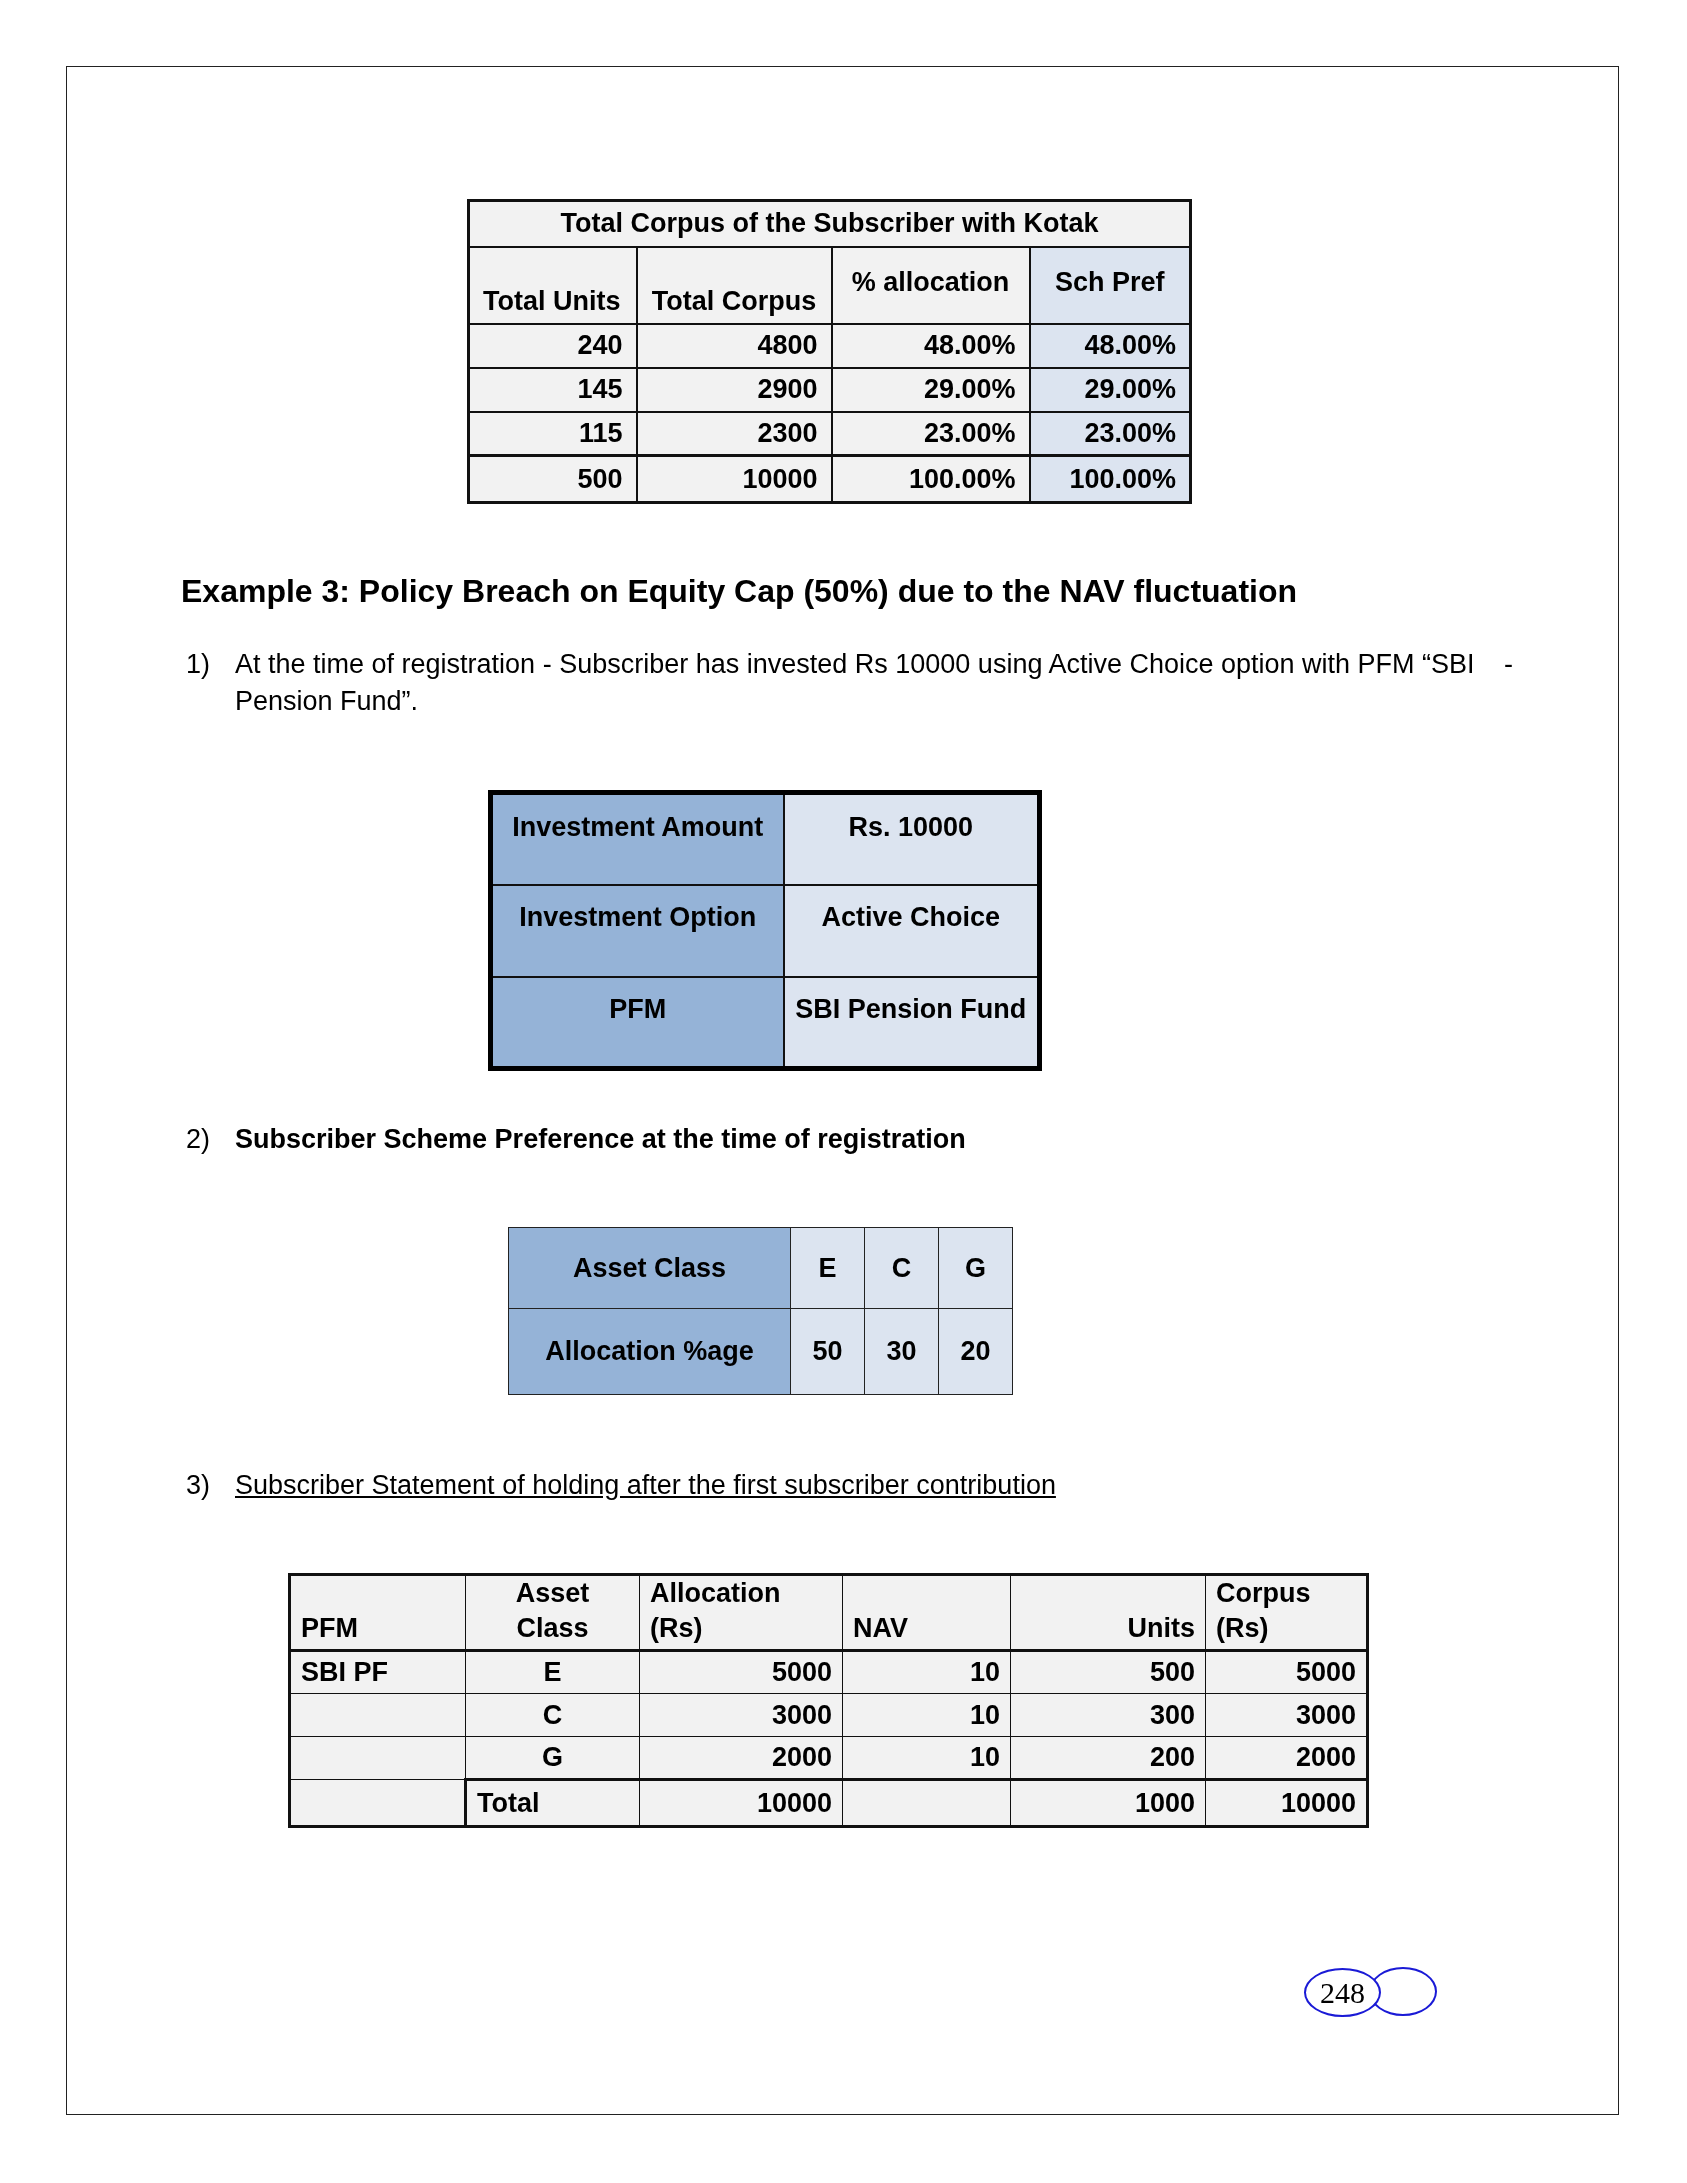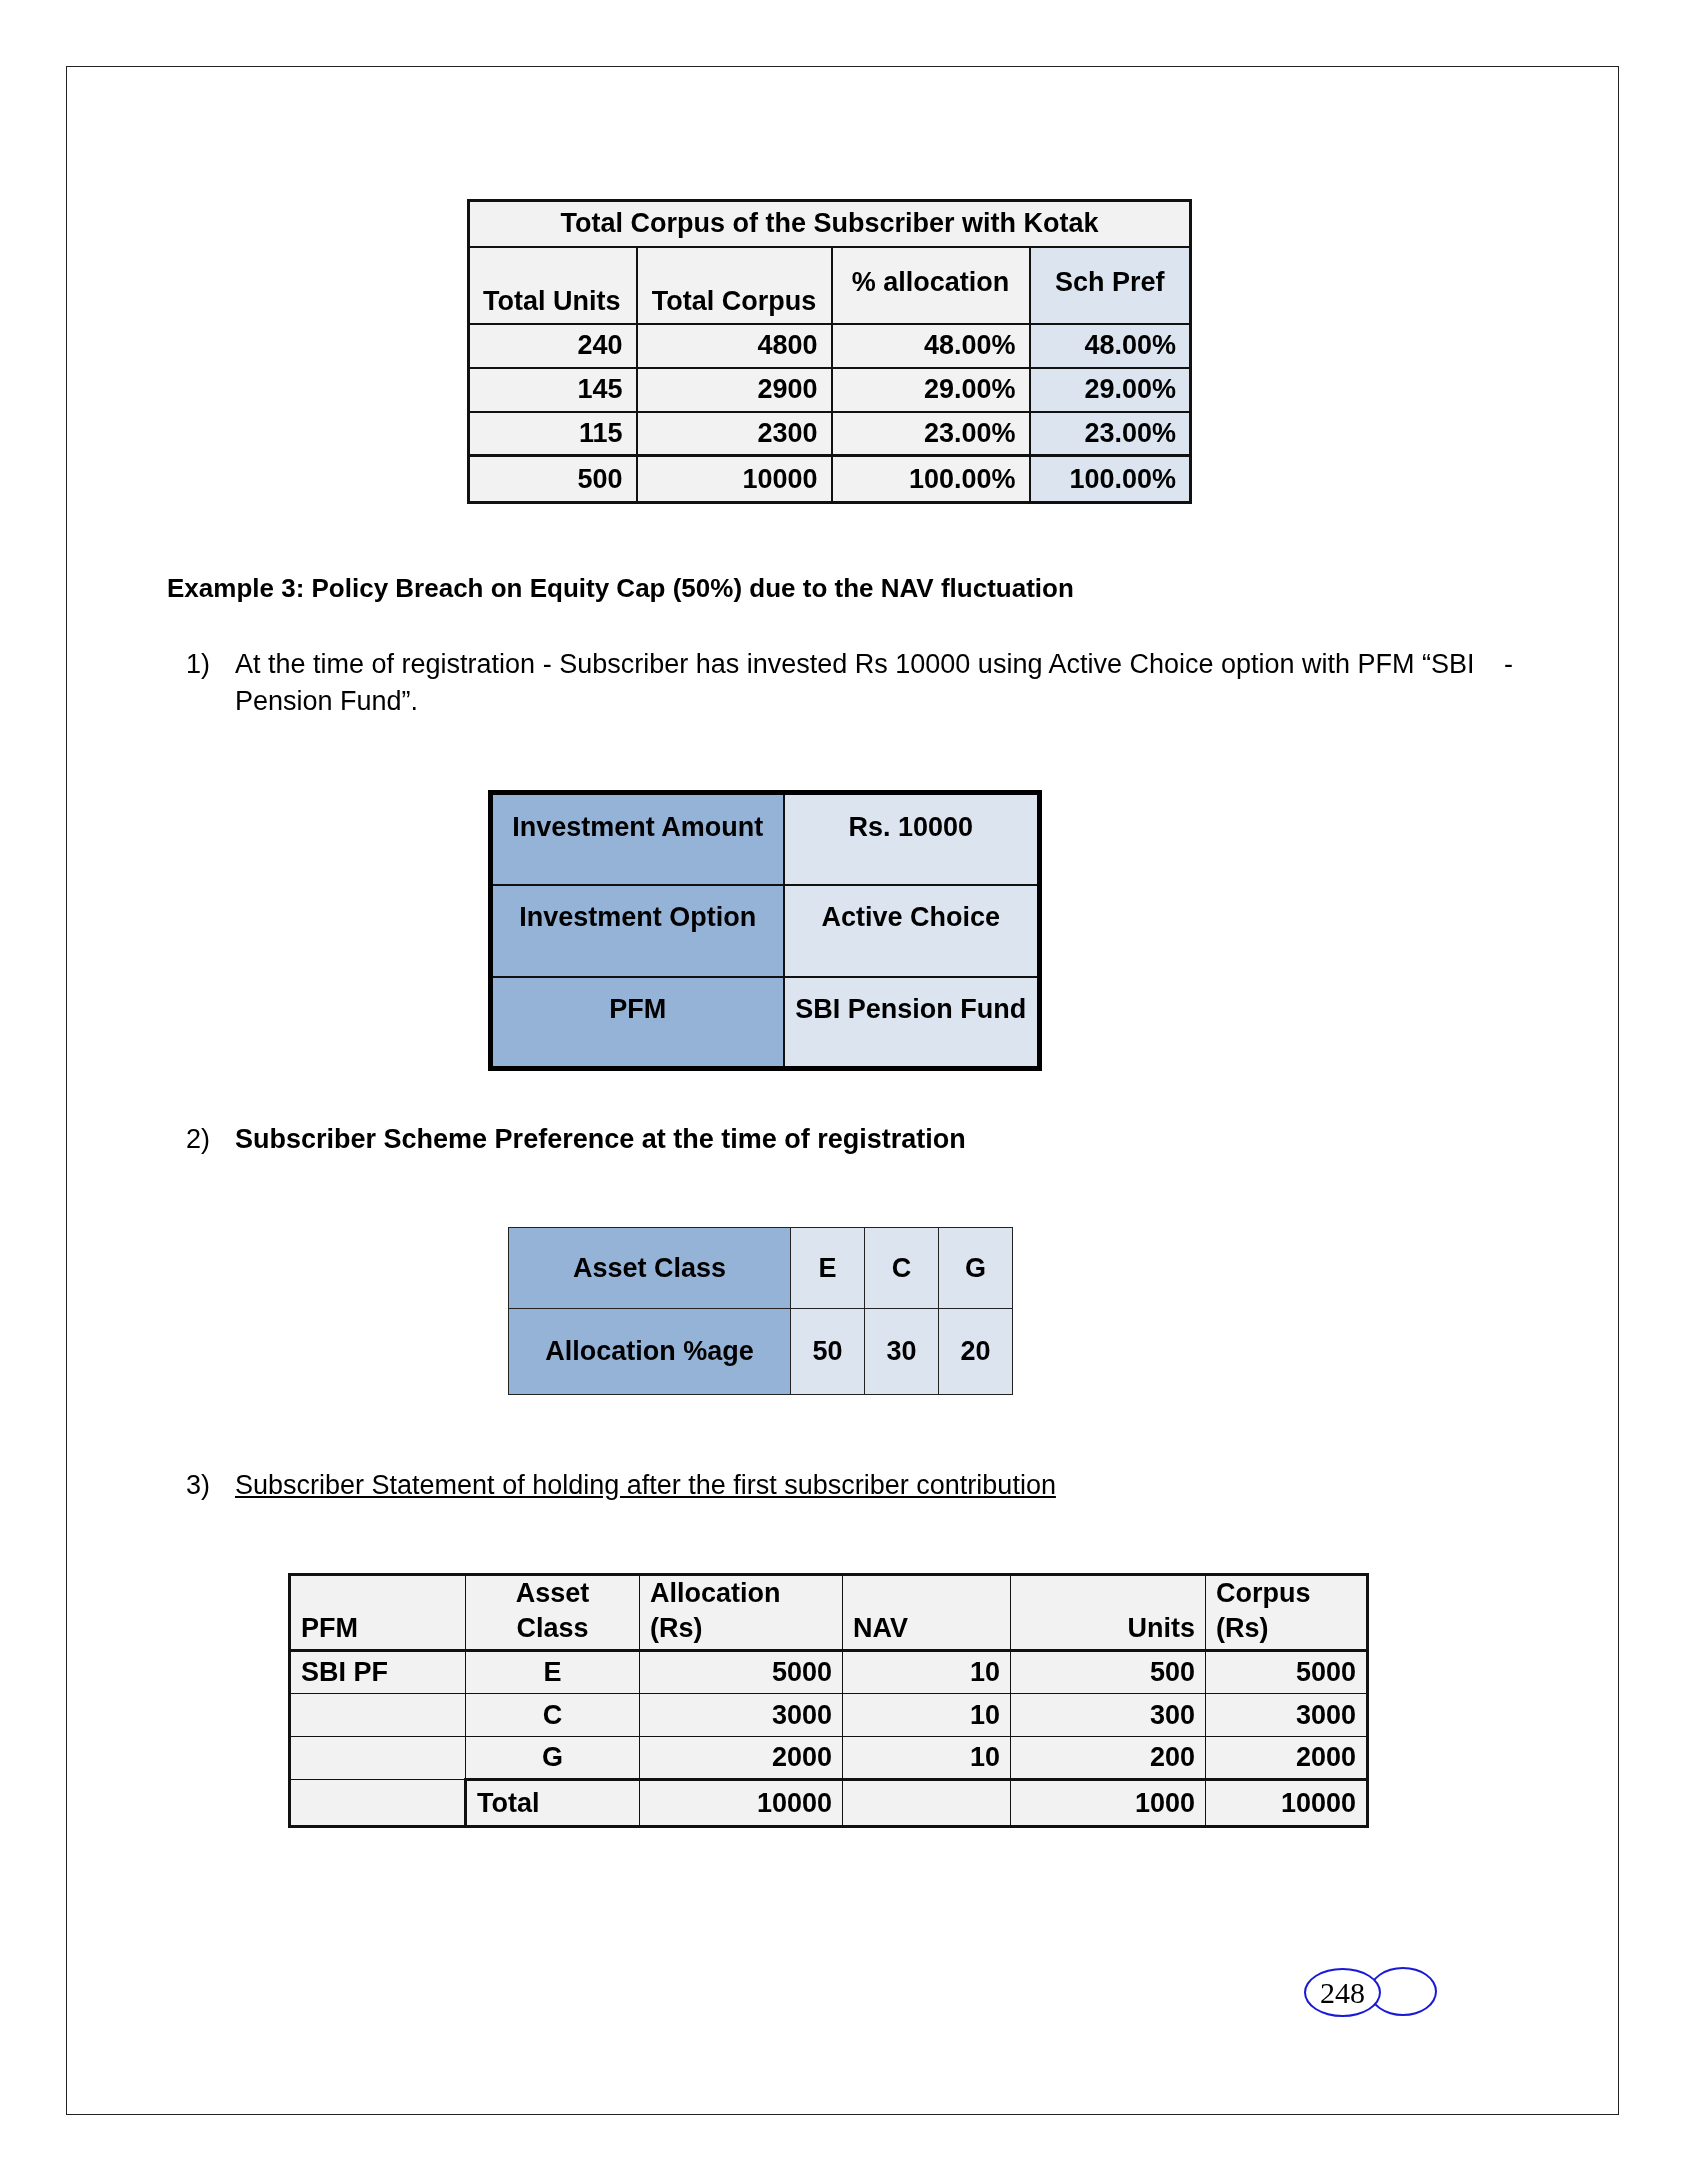--- a/index.html
+++ b/index.html
@@ -13,21 +13,21 @@
   .t1 { left: 467px; top: 199px; width: 725px; border: 3.3px solid #111; background: #f2f2f2; font-weight: bold; font-size: 27px; }
   .t1 td { border: 2.5px solid #111; padding: 0 13px; }
   .t1 .title { text-align: center; height: 46px; background: #f2f2f2; }
   .t1 .hdr { height: 77px; vertical-align: bottom; padding-bottom: 5px; line-height: 33px; }
   .t1 .hdr.mid { vertical-align: middle; text-align: center; }
   .t1 .num { text-align: right; height: 44px; }
   .t1 .pref { background: #dce4f0; }
   .t1 .total-row td { height: 47px; border-top: 3.3px solid #111; }
 
   
-  .heading { left: 167px; top: 573px; font-size: 26px; font-weight: bold; }
+  .heading { left: 181px; top: 573px; font-size: 32px; font-weight: bold; }
   .para { font-size: 27px; line-height: 37px; }
   .para .num-label { position: absolute; left: 0; }
   .p1 { left: 186px; top: 646px; width: 1335px; }
   .p1 .txt { position: absolute; left: 49px; width: 1285px; }
   .p1 .dash { position: absolute; left: 1318px; top: 0; }
   .p2 { left: 186px; top: 1121px; width: 989px; }
   .p2 .txt { position: absolute; left: 49px; white-space: nowrap; font-weight: bold; }
   .p3 { left: 186px; top: 1467px; width: 1071px; }
   .p3 .txt { position: absolute; left: 49px; white-space: nowrap; text-decoration: underline; }
 

